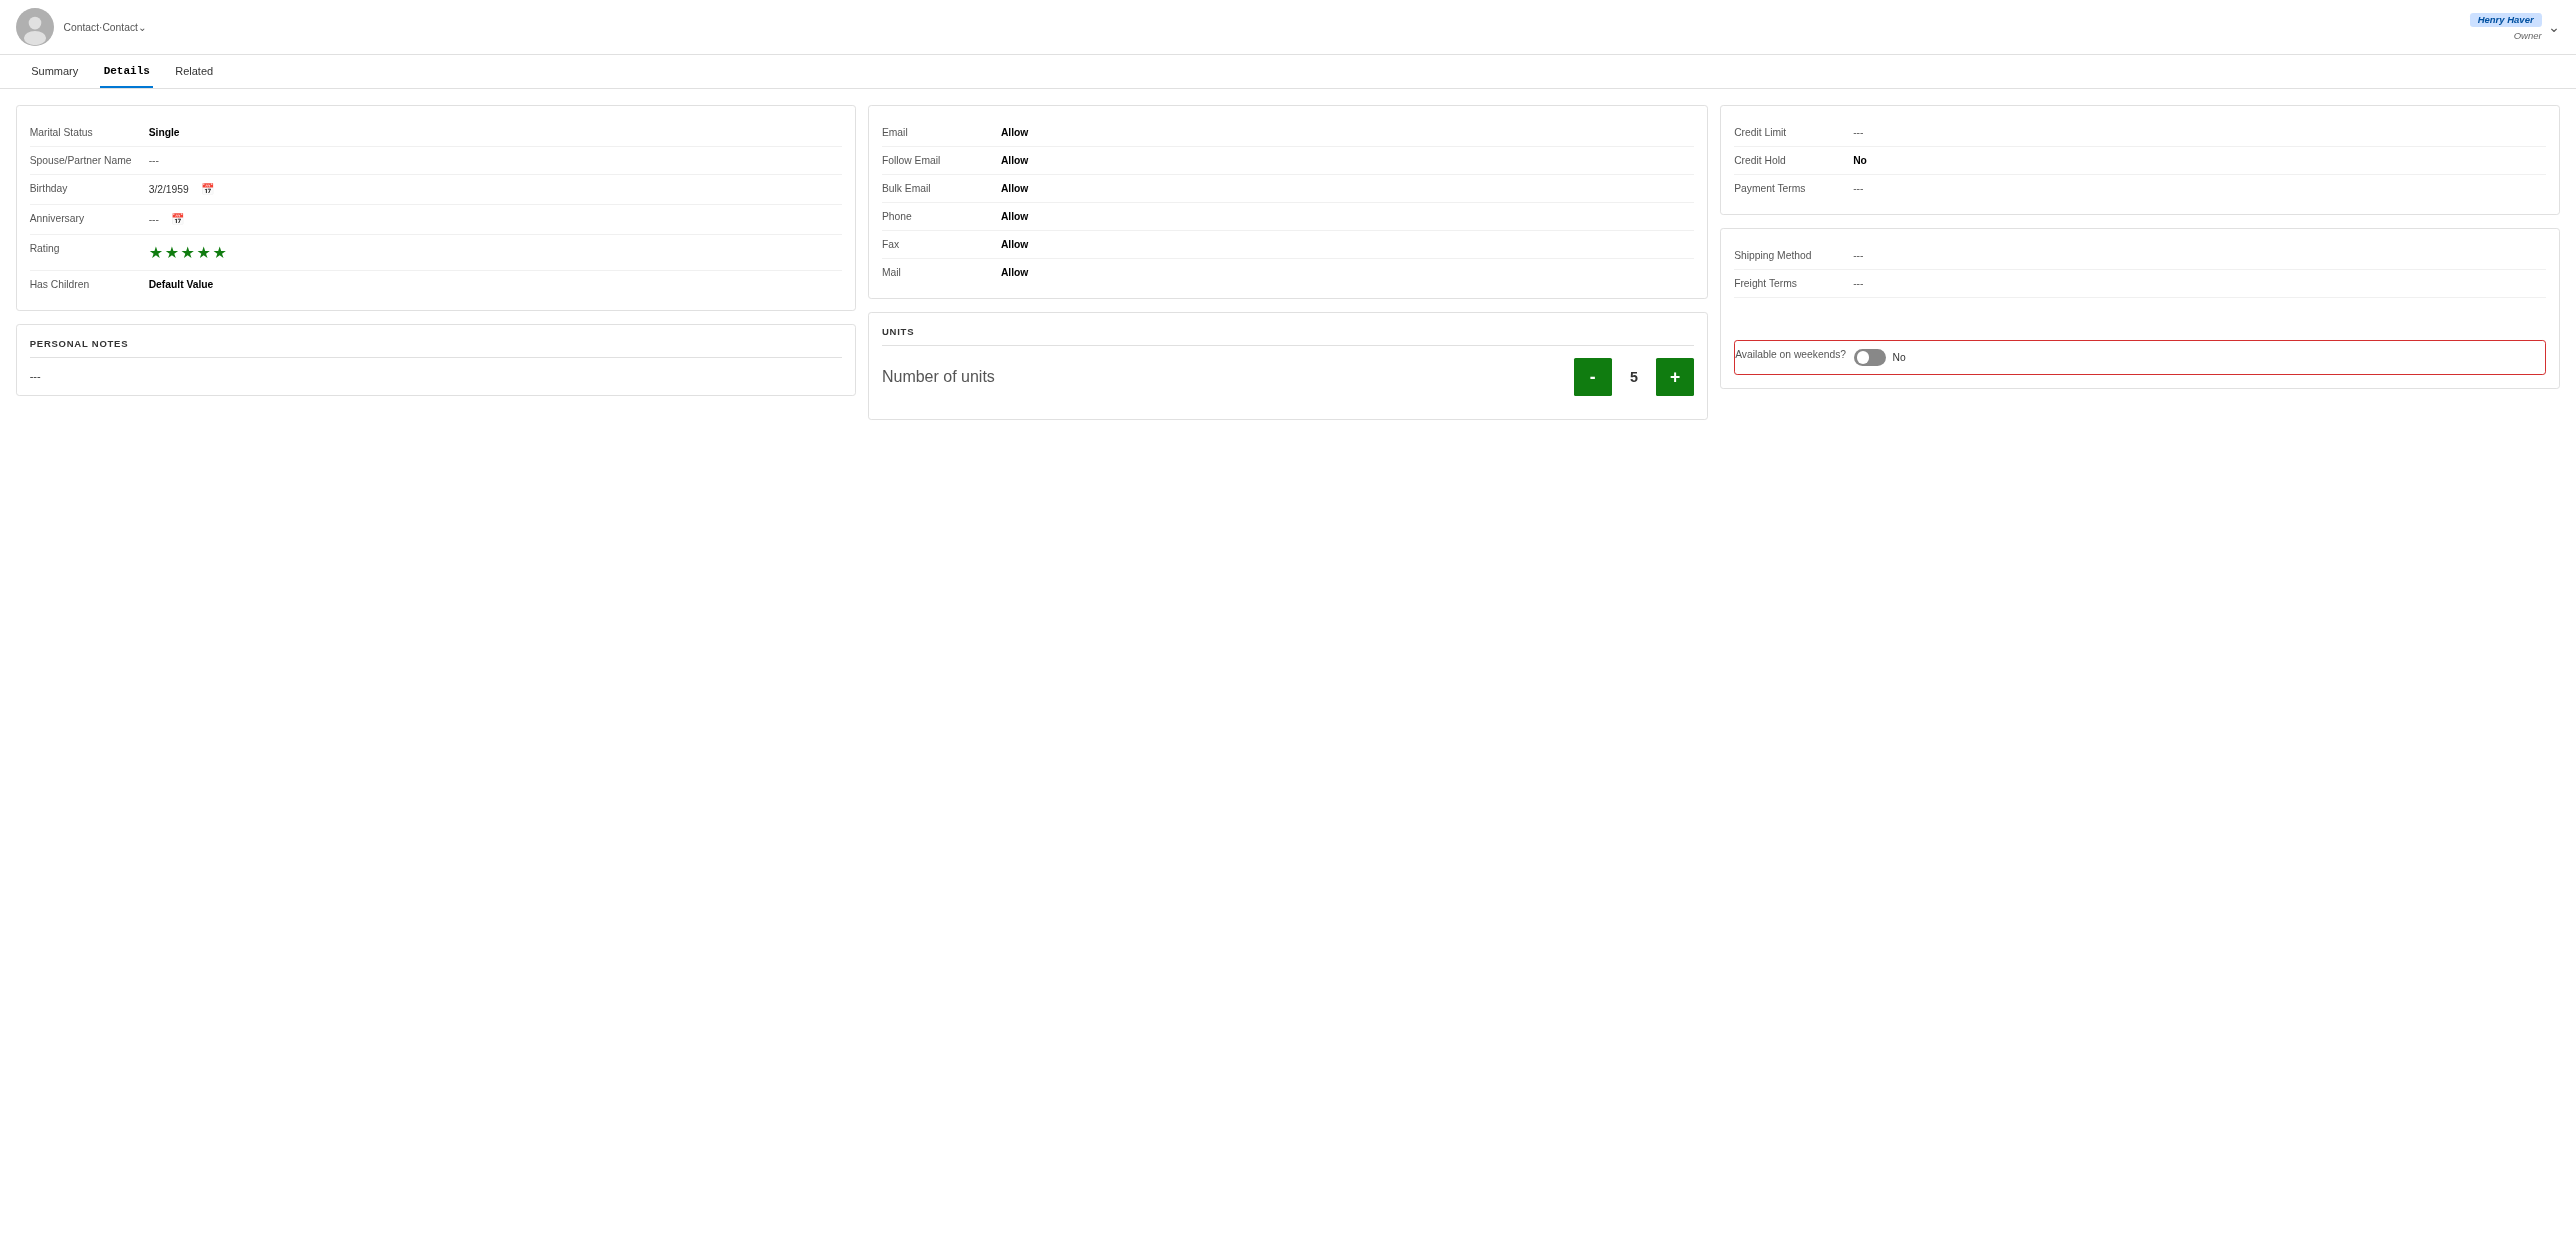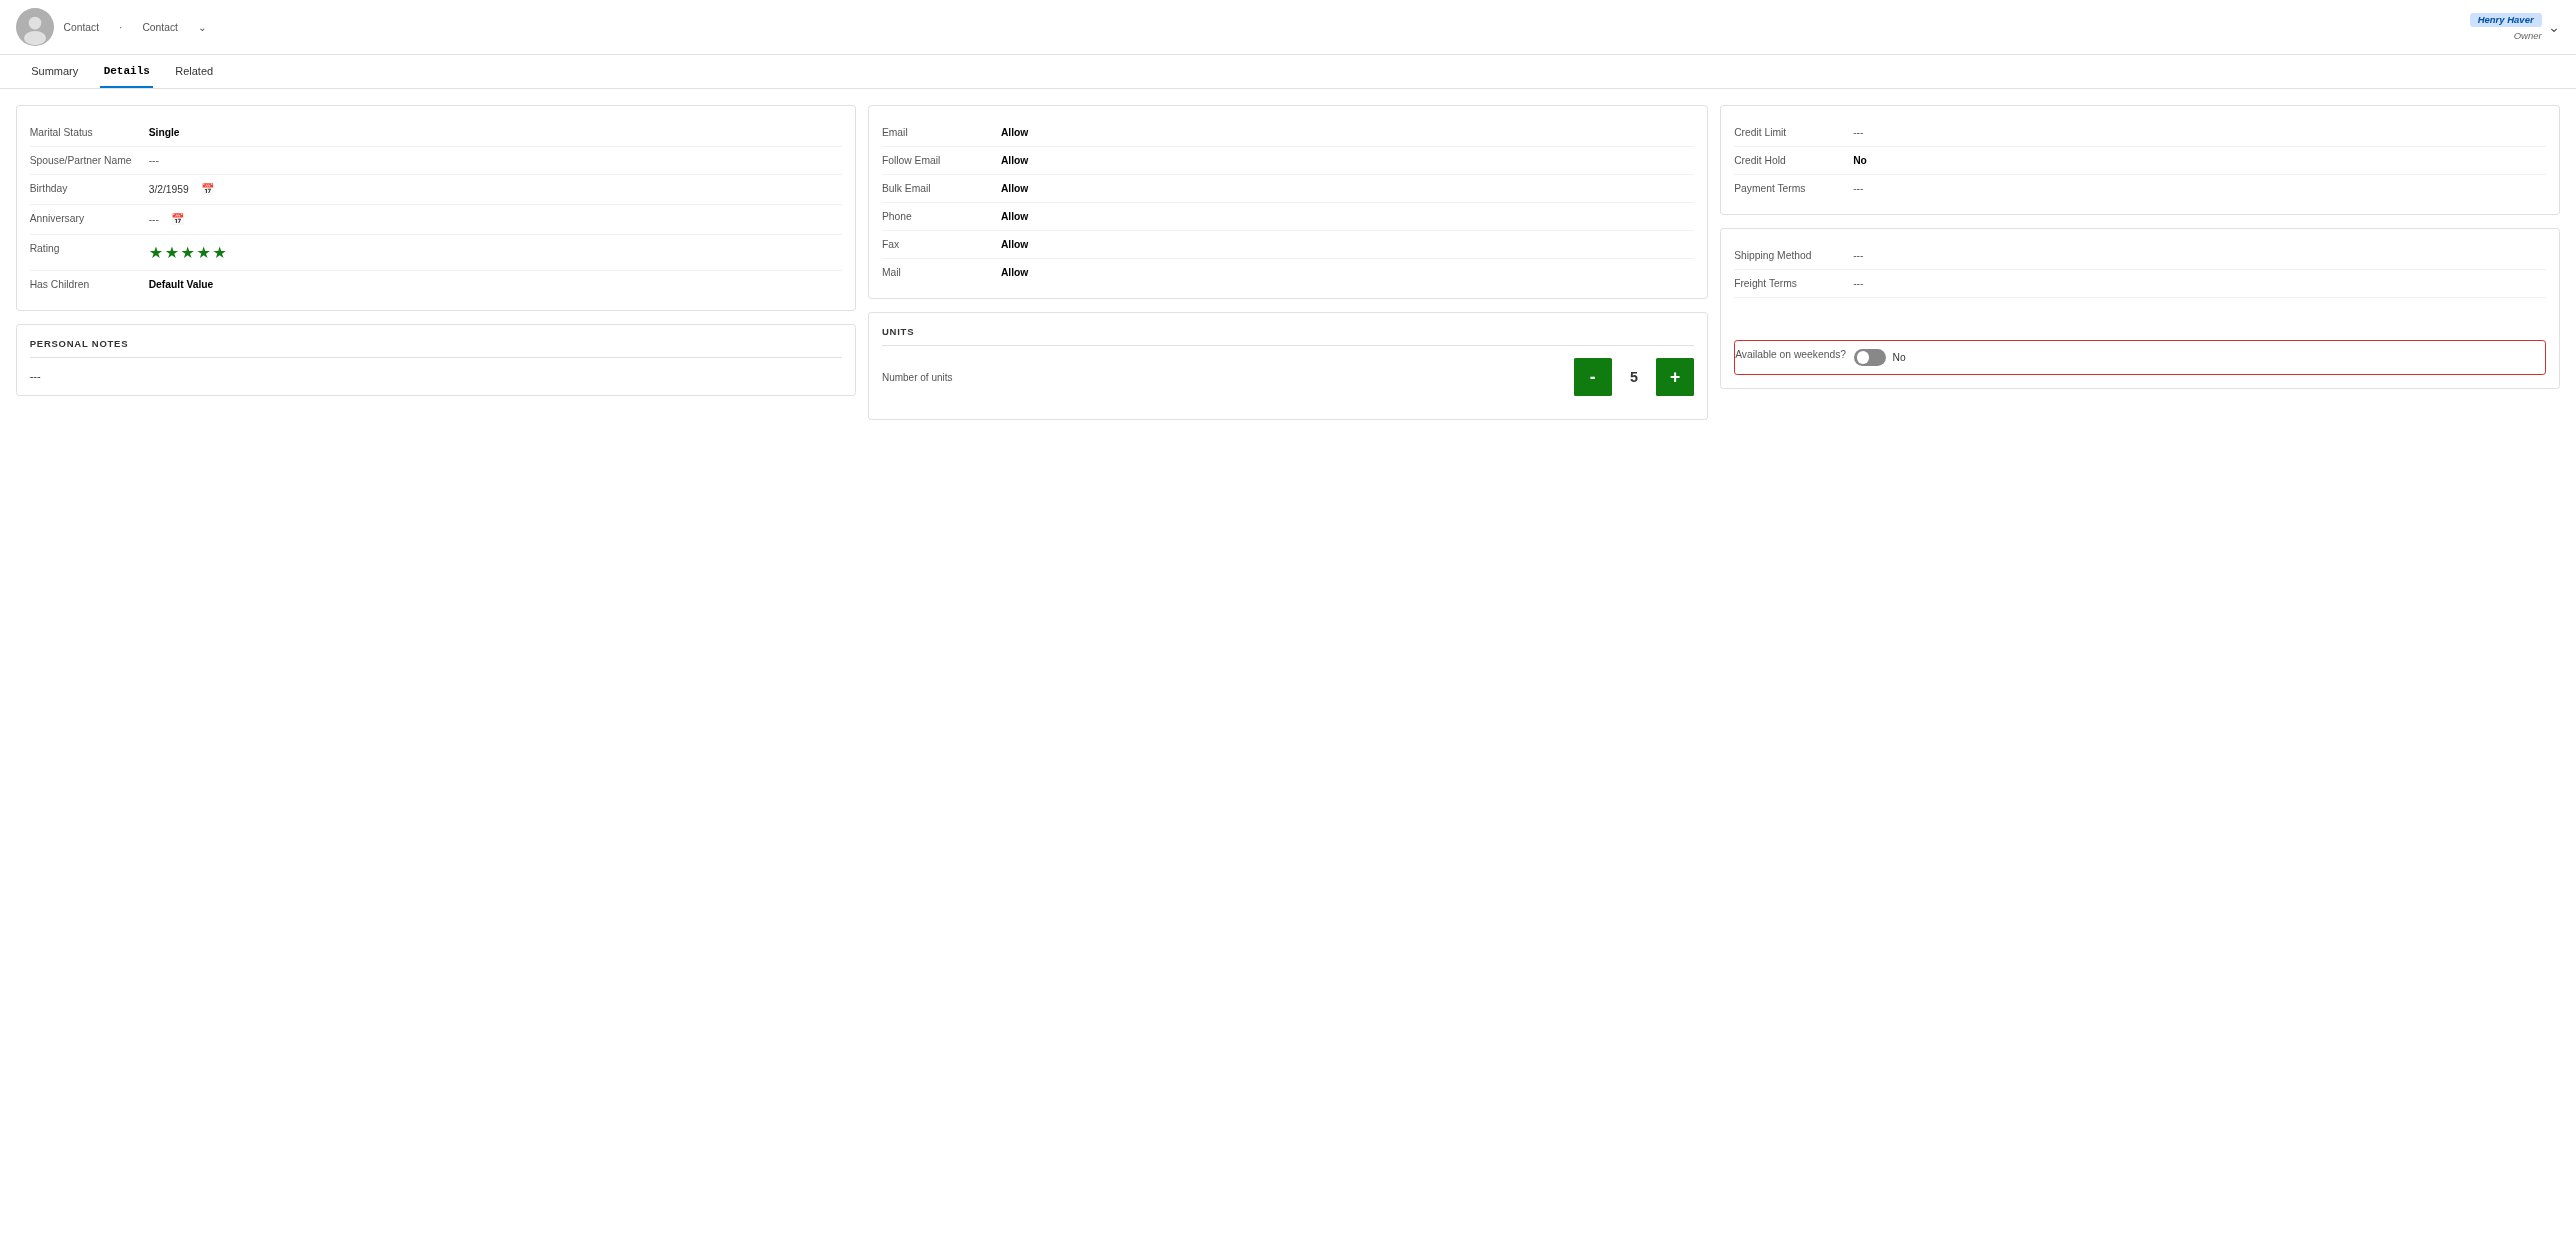--- a/index.html
+++ b/index.html
@@ -3,21 +3,21 @@
   <meta charset="utf-8">
   <style>
     * { box-sizing: border-box; margin: 0; padding: 0; }
     body { font-family: 'Segoe UI', sans-serif; font-size: 11px; background: #fff; color: #333; }
 
     
     .header { display: flex; align-items: center; padding: 8px 16px; border-bottom: 0.8px solid #e0e0e0; }
     .avatar { width: 38px; height: 38px; border-radius: 50%; background: #ccc; overflow: hidden; margin-right: 9.5px; flex-shrink: 0; }
     .header-info { flex: 1; }
     .header-name { font-size: 17.5px; font-weight: 600; }
-    .header-sub { font-size: 10.3px; color: #555; display: flex; align-items: center; gap: 20px; }
+    .header-sub { font-size: 10.3px; color: #555; display: flex; align-items: center; gap: 0; }
     .header-sub span { cursor: pointer; }
     .header-right { display: flex; flex-direction: column; align-items: flex-end; gap: 3.2px; font-style: italic; }
     .owner-badge { background: #cce0ff; color: #0050a0; padding: 1.6px 8px; border-radius: 3.2px; font-size: 9.5px; font-weight: 600; }
     .owner-label { font-size: 9.5px; color: #666; }
     .chevron-down { font-size: 14.3px; color: #555; margin-left: 6.4px; cursor: pointer; }
 
     
     .tabs { display: flex; gap: 19px; padding: 0 28px; border-bottom: 0.8px solid #e0e0e0; }
     .tab { padding: 9.5px 3.2px; font-size: 11px; cursor: pointer; color: #333; border-bottom: 2.4px solid transparent; }
     .tab.active { border-bottom: 2.4px solid #0078d4; font-weight: 600; color: #000; font-family: Liberation Mono, monospace; }
@@ -48,21 +48,21 @@
     
     .toggle-wrap { display: flex; align-items: center; gap: 6.4px; }
     .toggle { position: relative; width: 32px; height: 17.5px; }
     .toggle input { opacity: 0; width: 0; height: 0; }
     .toggle-slider { position: absolute; inset: 0; background: #888; border-radius: 8.7px; cursor: pointer; }
     .toggle-slider::before { content: ''; position: absolute; width: 12.7px; height: 12.7px; left: 2.4px; top: 2.4px; background: #fff; border-radius: 50%; }
     .toggle-label { font-size: 10.3px; color: #333; }
 
     
     .stepper-row { display: flex; align-items: center; padding: 9.5px 0; }
-    .stepper-label { flex: 1; font-size: 10px; color: #555; }
+    .stepper-label { flex: 1; font-size: 16px; color: #555; }
     .stepper-controls { display: flex; align-items: center; gap: 9.5px; }
     .stepper-btn { width: 38px; height: 38px; background: #107C10; color: #fff; border: none; font-size: 17.5px; cursor: pointer; border-radius: 1.6px; display: flex; align-items: center; justify-content: center; font-weight: 700; }
     .stepper-value { font-size: 14.3px; font-weight: 600; width: 25.4px; text-align: center; }
 
     
     .highlight-red { border: 1.6px solid #d32f2f !important; border-radius: 3.2px; }
 
     .dash { color: #555; }
 
     .section-header { font-size: 9.5px; font-weight: 700; letter-spacing: 0.08em; color: #333; text-transform: uppercase; padding-bottom: 8px; border-bottom: 0.8px solid #e0e0e0; margin-bottom: 3.2px; }

